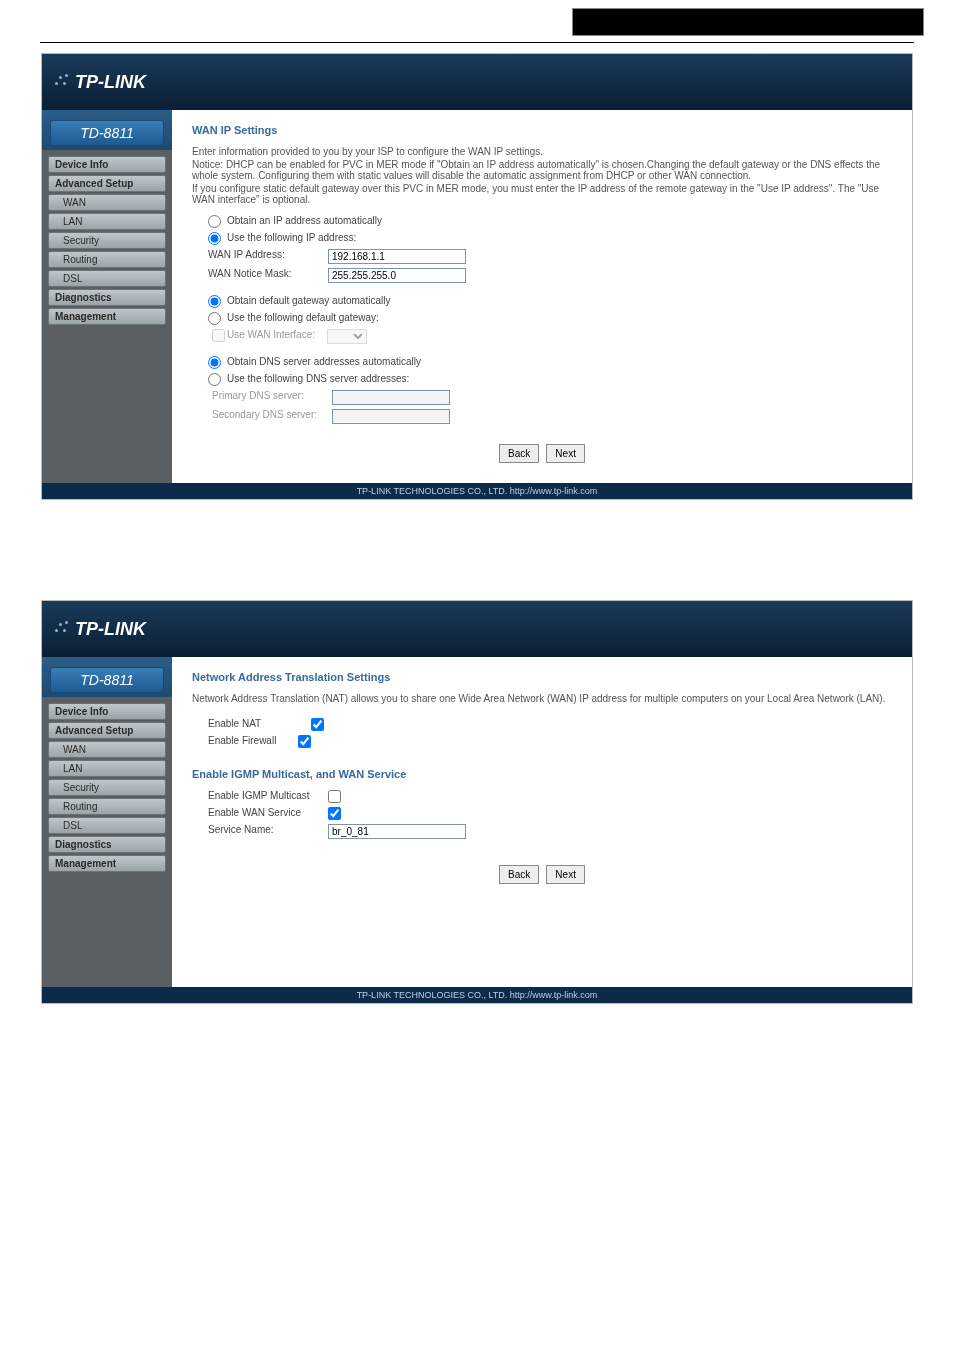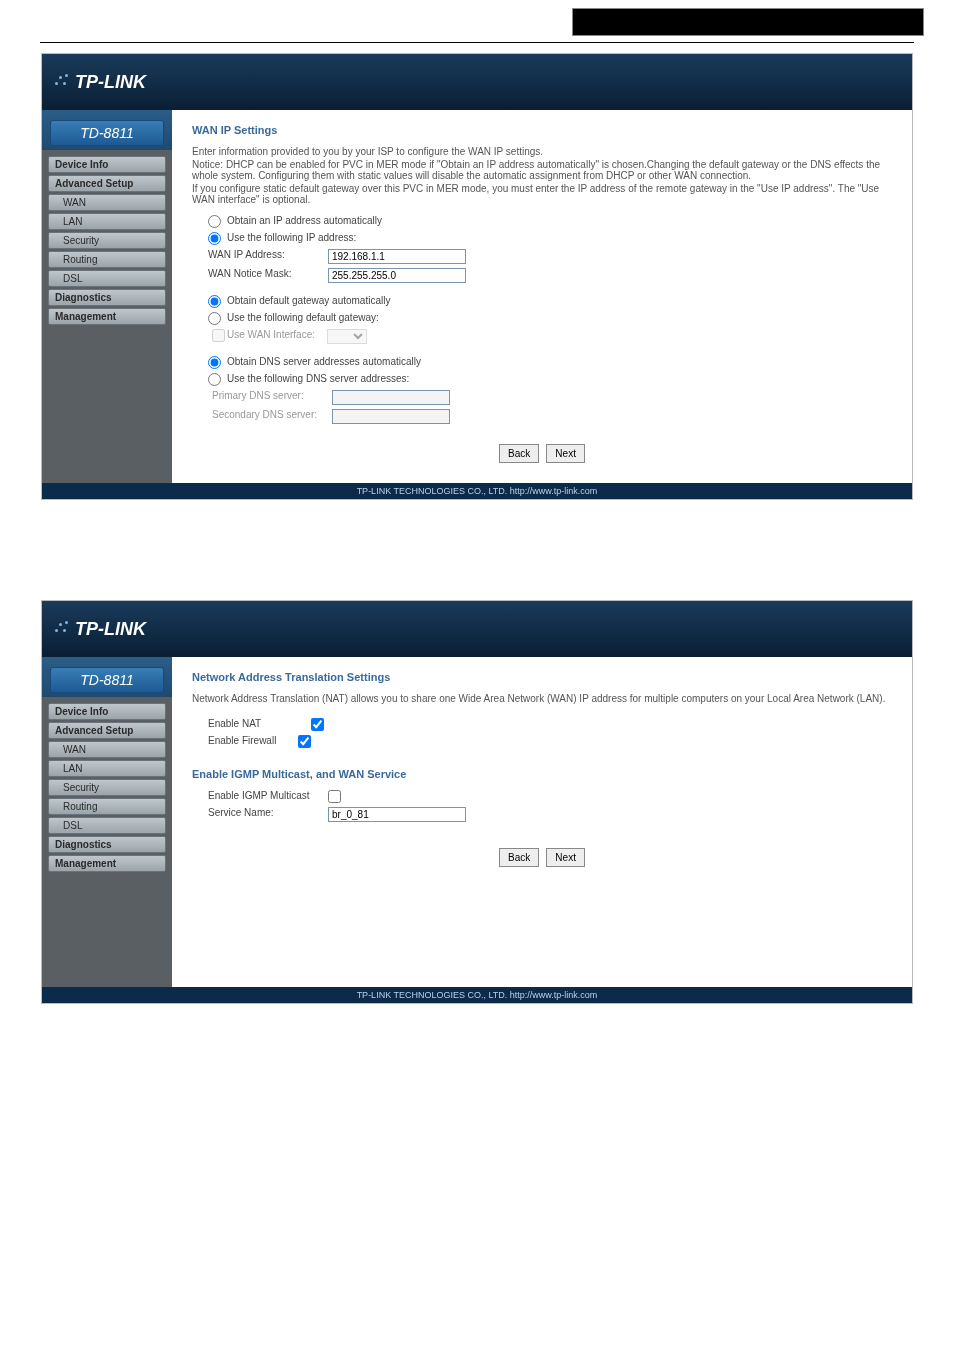--- a/index.html
+++ b/index.html
@@ -300,20 +300,24 @@
         <input type="checkbox" checked="" style="">
       </div>
 
       <h3>Enable IGMP Multicast, and WAN Service</h3>
 
       <div class="form-row">
         <span class="field-label" style="width:120px">Enable IGMP Multicast</span>
         <input type="checkbox" style="">
       </div>
       <div class="form-row">
+        <span class="field-label" style="width:120px">Enable WAN Service</span>
+        <input type="checkbox" checked="" style="">
+      </div>
+      <div class="form-row">
         <span class="field-label" style="width:120px">Service Name:</span>
         <input type="text" value="br_0_81" style="">
       </div>
 
       <div class="btns" style="margin-top:26px">
         <button>Back</button>
         <button>Next</button>
       </div>
     </div>
   </div>

